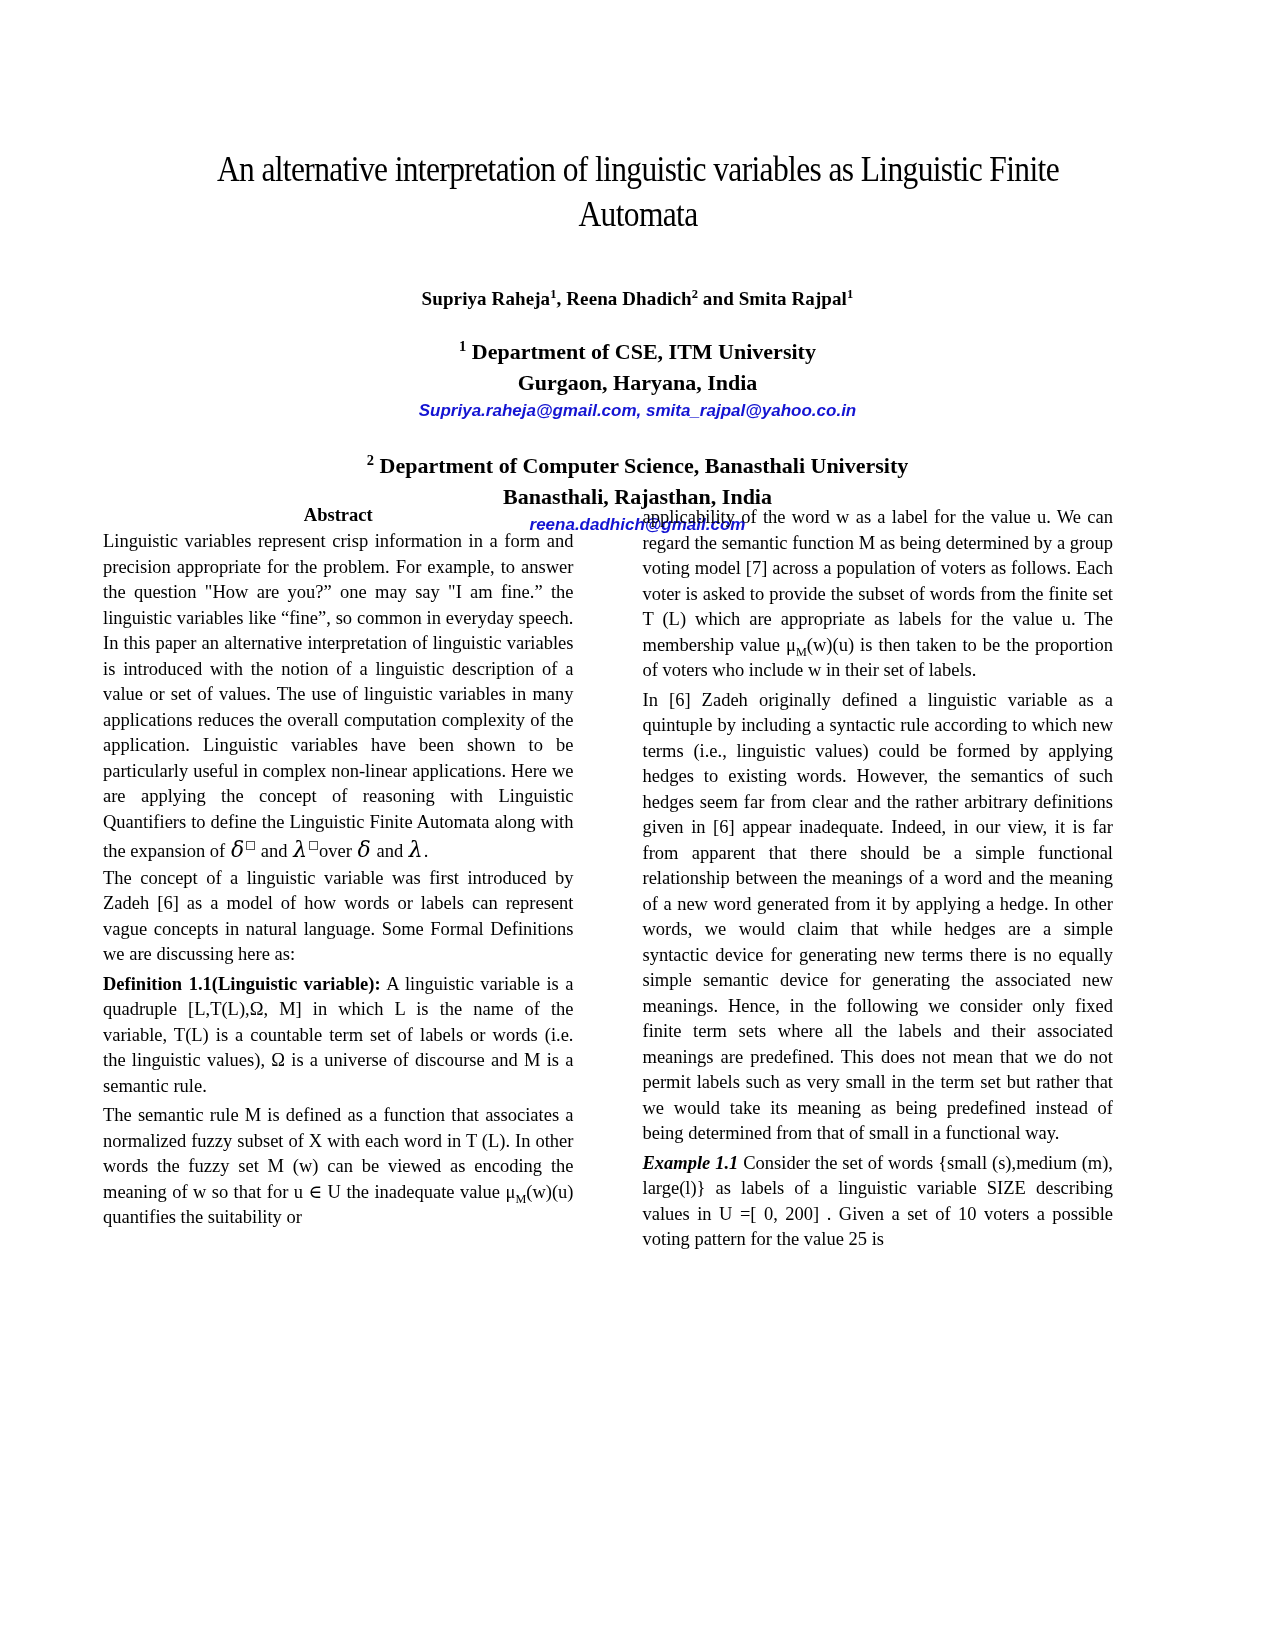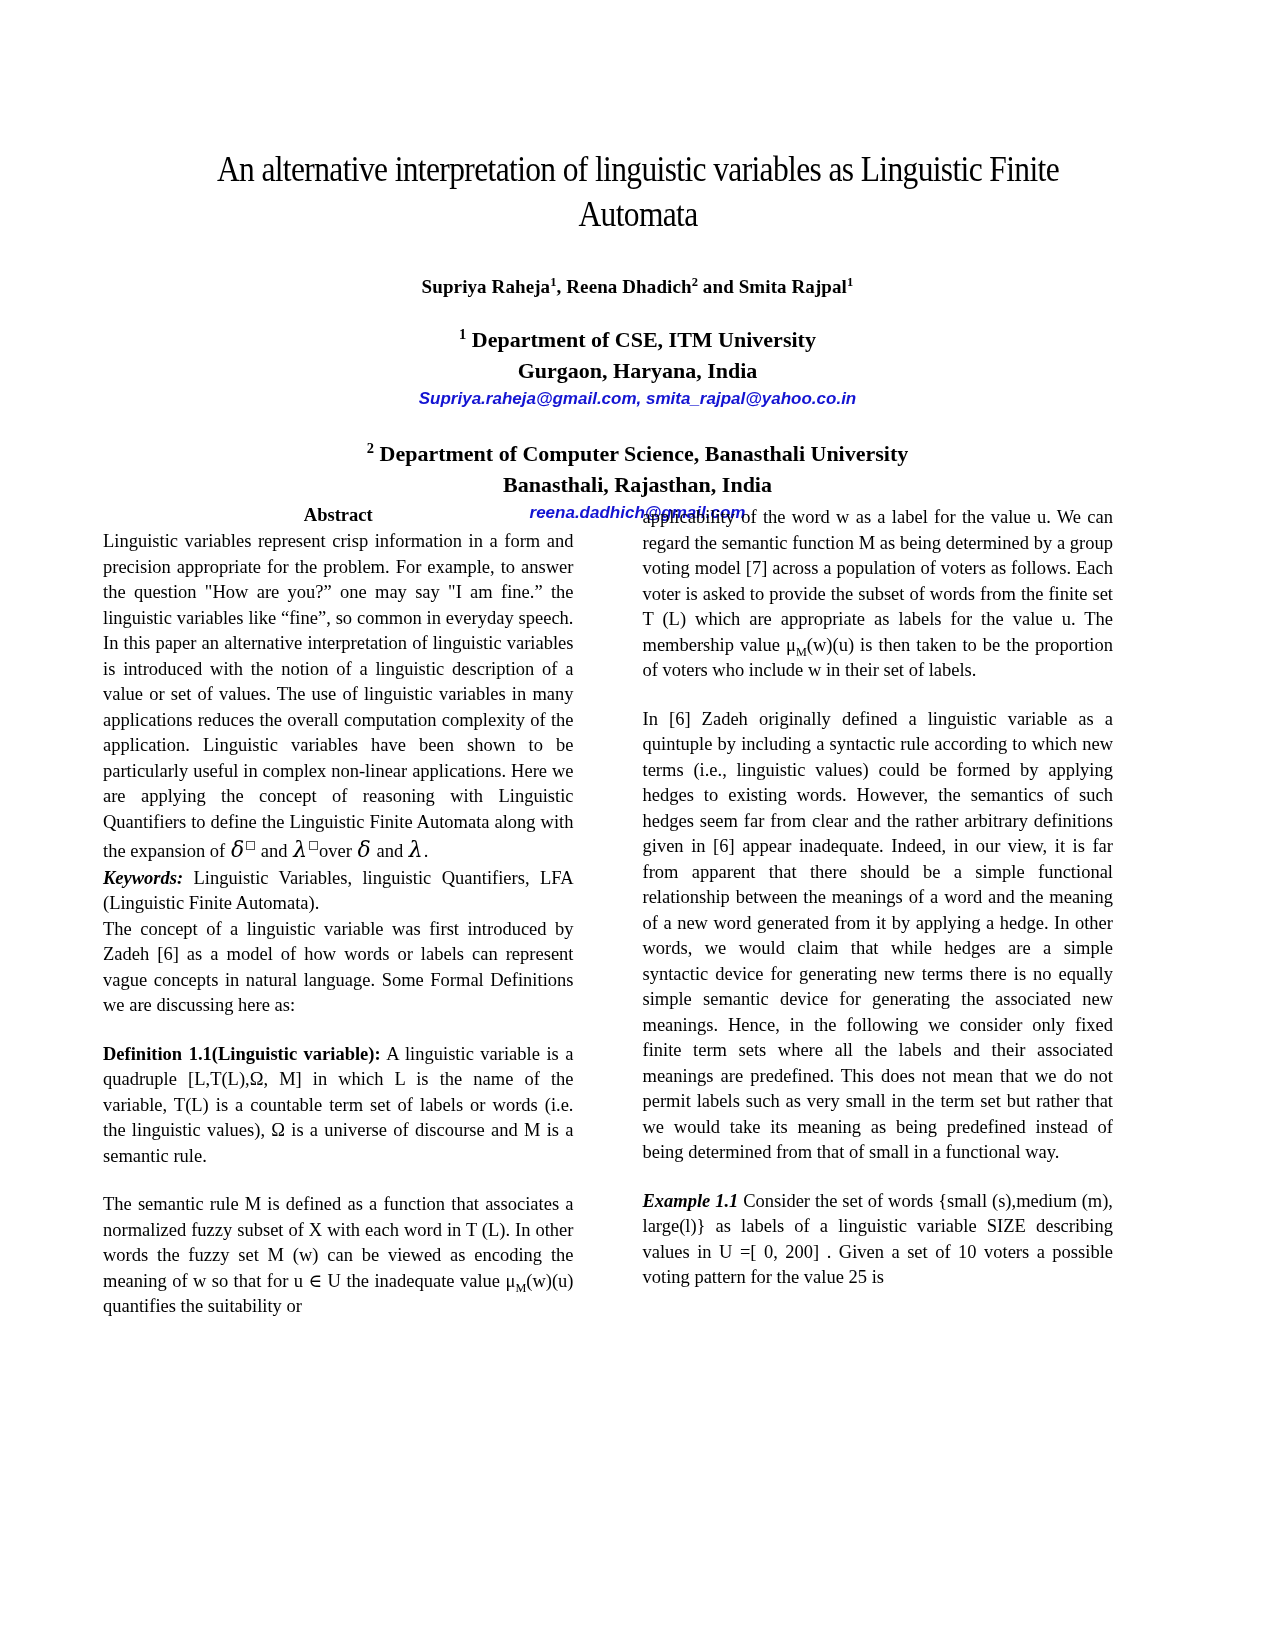--- a/index.html
+++ b/index.html
@@ -37,21 +37,21 @@
     font-weight: 400;
     letter-spacing: -0.7px;
     transform: scaleX(0.9);
     transform-origin: center top;
     margin: 0;
   }
 
   
   .authors-block {
     text-align: center;
-    margin-top: 38px;
+    margin-top: 50px;
   }
   .author-line {
     font-size: 19px;
     font-weight: bold;
     letter-spacing: 0.1px;
   }
   .affil-group {
     margin-top: 26px;
   }
   .affil-line {
@@ -97,21 +97,21 @@
     margin: 0 0 3px 0;
   }
   p.body-text {
     font-size: 18.5px;
     line-height: 1.38;
     text-align: justify;
     margin: 0 0 0 0;
     text-indent: 0;
   }
   p.spaced {
-    margin-top: 23px;
+    margin-top: 4px;
   }
   .section-heading {
     font-size: 22px;
     font-weight: bold;
     margin: 36px 0 22px 0;
     text-align: left;
   }
   .bi {
     font-weight: bold;
     font-style: italic;
@@ -166,21 +166,20 @@
   </div>
 
   <div class="columns">
 
     <div class="col">
 
       <div class="abstract-heading">Abstract</div>
 
       <p class="body-text"><span>Linguistic variables represent crisp information in a form and precision appropriate for the problem. For example, to answer the question "How are you?” one may say "I am fine.” the linguistic variables like “fine”, so common in everyday speech. In this paper an alternative interpretation of linguistic variables is introduced with the notion of a linguistic description of a value or set of values. The use of linguistic variables in many applications reduces the overall computation complexity of the application. Linguistic variables have been shown to be particularly useful in complex non-linear applications. Here we are applying the concept of reasoning with Linguistic Quantifiers to define the Linguistic Finite Automata along with the expansion of </span><span class="mathsym">δ</span><span class="boxglyph"></span><span> and </span><span class="mathsym">λ</span><span class="boxglyph"></span><span>over </span><span class="mathsym">δ</span><span> and </span><span class="mathsym">λ</span><span>.</span></p>
 
-      <p class="body-text"><span class="bi">Keywords:</span><span> Linguistic Variables, linguistic Quantifiers, LFA (Linguistic Finite Automata).</span></p>
 
 
       <p class="body-text">The concept of a linguistic variable was first introduced by Zadeh [6] as a model of how words or labels can represent vague concepts in natural language. Some Formal Definitions we are discussing here as:</p>
 
       <p class="body-text spaced"><span class="b">Definition 1.1(Linguistic variable):</span><span> A linguistic variable is a quadruple [L,T(L),</span><span>Ω</span><span>, M] in which L is the name of the variable, T(L)  is a countable term set of labels or words (i.e. the linguistic values), </span><span>Ω</span><span> is a universe of discourse and M is a semantic rule.</span></p>
 
       <p class="body-text spaced"><span>The semantic rule M is defined as a function that associates a normalized fuzzy subset of X with each word in T (L). In other words the fuzzy set M (w) can be viewed as encoding the meaning of w so that for u </span><span>∈</span><span> U the inadequate value </span><span>μ</span><sub>M</sub><span>(w)(u)  quantifies the suitability or</span></p>
 
     </div>
 

